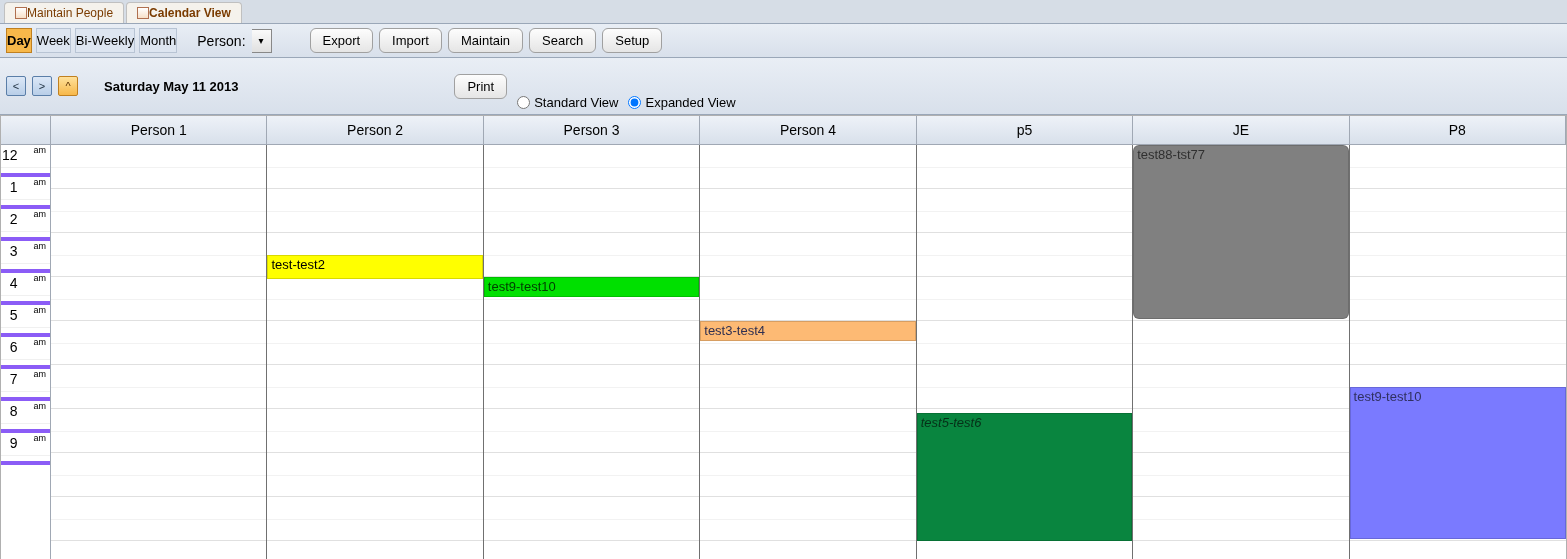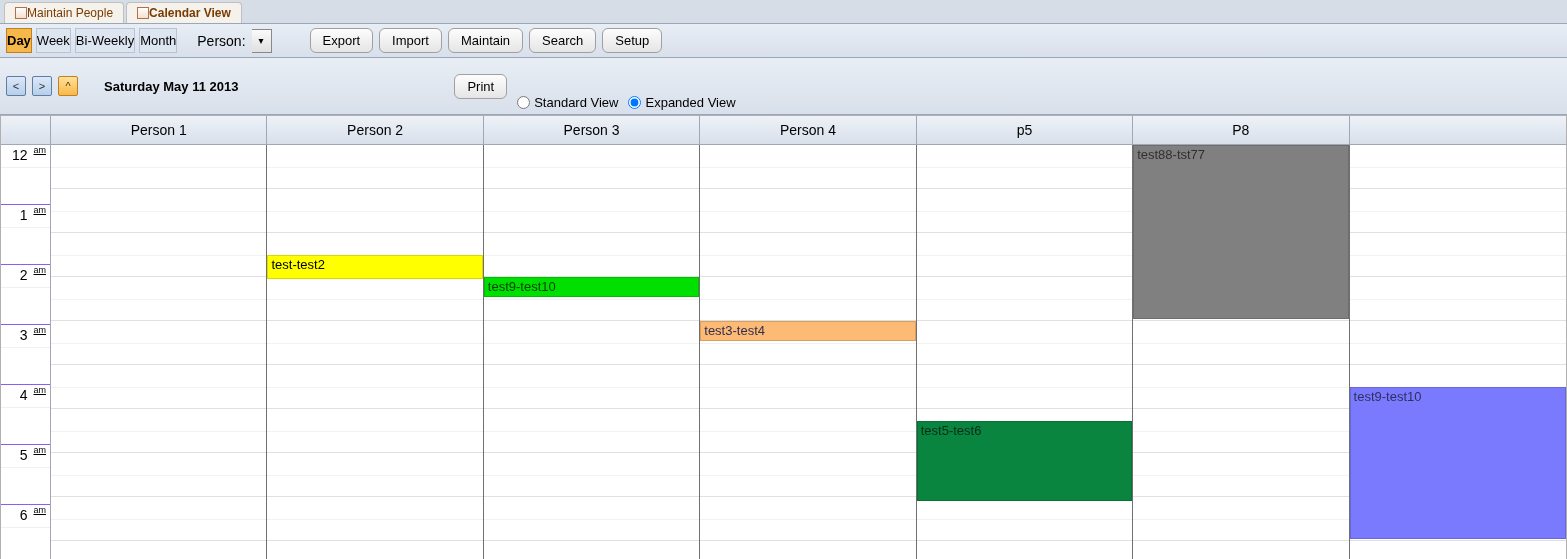--- a/index.html
+++ b/index.html
@@ -33,24 +33,24 @@
 .radio-wrap { display:flex; align-items:center; gap:4px; font-size:13px;margin-top:33px; }
 
 
 .calendar-wrap { background:#fff; border:1px solid #b0b0b0; margin:0; }
 .col-headers { display:grid; grid-template-columns: 50px repeat(7, 1fr); background: linear-gradient(#eef2f8,#d8e0eb); border-bottom:1px solid #a0a8b4; }
 .col-header { text-align:center; padding:6px 4px; font-size:14px; border-right:1px solid #a0a8b4; }
 .corner { border-right:1px solid #a0a8b4; }
 
 .grid-body { display:grid; grid-template-columns: 50px repeat(7, 1fr); position:relative; }
 .time-gutter { border-right:1px solid #a0a8b4; }
-.time-row { height:60px; border-bottom:1px solid #8b5cf6; position:relative; font-size:12px; display:flex; align-items:flex-start; justify-content:flex-end; padding:2px 4px 0 0; }
+.time-row { height:32px; border-bottom:4px solid #8b5cf6; position:relative; font-size:12px; display:flex; align-items:flex-start; justify-content:flex-end; padding:2px 4px 0 0; }
 .time-row .half { position:absolute; left:0; right:0; top:22px; border-top:1px solid #f0f0f0; }
 .time-row .hour-num { font-size:14px; }
-.time-row .ampm { font-size:9px; margin-left:6px; position:relative; top:-2px;text-decoration:underline;}
+.time-row .ampm { font-size:9px; margin-left:16px; position:relative; top:-2px;}
 
 .person-col { border-right:1px solid #707070; position:relative; }
 .person-col:last-child { border-right:none; }
 .hour-line { height:44px; border-bottom:1px solid #e0e0e0; position:relative;}
 .hour-line::after { content:""; position:absolute; left:0; right:0; top:22px; border-top:1px solid #f2f2f2;}
 
 .event { position:absolute; left:0; right:0; font-size:13px; padding:1px 3px; border:1px solid rgba(0,0,0,0.15); overflow:hidden; white-space:nowrap; }
 
 </style>
 </head>
@@ -103,20 +103,21 @@
 </div>
 
 <div class="calendar-wrap">
   <div class="col-headers">
     <div class="corner"></div>
     <div class="col-header">Person 1</div>
     <div class="col-header">Person 2</div>
     <div class="col-header">Person 3</div>
     <div class="col-header">Person 4</div>
     <div class="col-header">p5</div>
+    <div class="col-header">JE</div>
     <div class="col-header">P8</div>
   </div>
   <div class="grid-body">
     <div class="time-gutter" id="time-gutter">
         <div class="time-row">
           <span class="hour-num">12</span>
           <span class="ampm">am</span>
           <div class="half"></div>
         </div>
         <div class="time-row">
@@ -220,34 +221,34 @@
         <div class="hour-line"></div>
         <div class="hour-line"></div>
         <div class="hour-line"></div>
         <div class="hour-line"></div>
         <div class="hour-line"></div>
         <div class="hour-line"></div>
         <div class="hour-line"></div>
         <div class="hour-line"></div>
         <div class="hour-line"></div>
         <div class="hour-line"></div>
-        <div class="event" style="top: 276px; height: 80px; background: rgb(9, 133, 63); color: rgb(6, 48, 24);">test5-test6</div>
+        <div class="event" style="top: 268px; height: 128px; background: rgb(9, 133, 63); color: rgb(6, 48, 24); font-style: italic;">test5-test6</div>
       </div>
     <div class="person-col" id="col5">
         <div class="hour-line"></div>
         <div class="hour-line"></div>
         <div class="hour-line"></div>
         <div class="hour-line"></div>
         <div class="hour-line"></div>
         <div class="hour-line"></div>
         <div class="hour-line"></div>
         <div class="hour-line"></div>
         <div class="hour-line"></div>
         <div class="hour-line"></div>
-        <div class="event" style="top: 0px; height: 174px; background: rgb(128, 128, 128); color: rgb(48, 48, 48);">test88-tst77</div>
+        <div class="event" style="top: 0px; height: 174px; background: rgb(128, 128, 128); color: rgb(48, 48, 48); border-radius: 6px;">test88-tst77</div>
       </div>
     <div class="person-col" id="col6">
         <div class="hour-line"></div>
         <div class="hour-line"></div>
         <div class="hour-line"></div>
         <div class="hour-line"></div>
         <div class="hour-line"></div>
         <div class="hour-line"></div>
         <div class="hour-line"></div>
         <div class="hour-line"></div>

